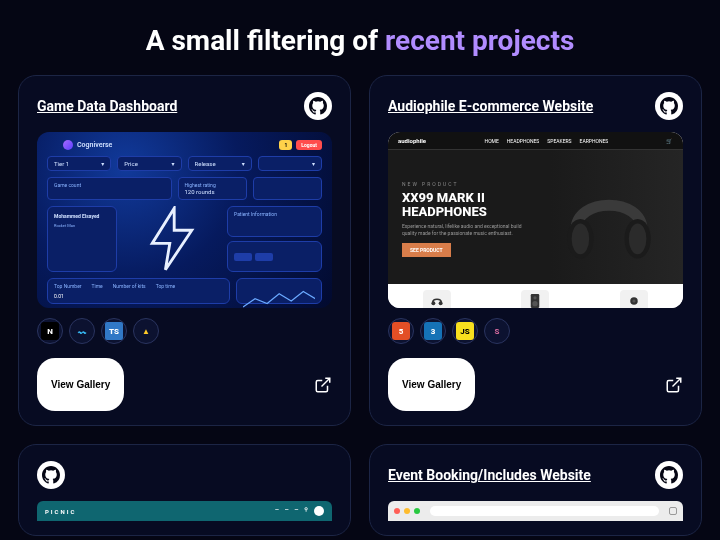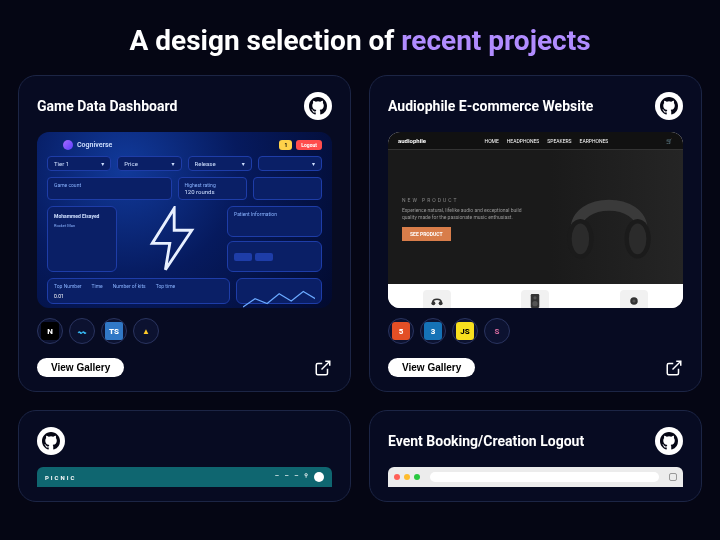--- a/index.html
+++ b/index.html
@@ -29,20 +29,21 @@
     border: 1px solid #1c2545;
     border-radius: 18px;
     padding: 16px 18px 14px;
     position: relative;
   }
   .card-head {
     display: flex;
     justify-content: space-between;
     align-items: center;
     margin-bottom: 12px;
+    text-decoration: underline;
   }
   .card-title {
     font-size: 14px;
     font-weight: 700;
   }
   .gh-circle {
     width: 28px; height: 28px;
     border-radius: 50%;
     background: #fff;
     display: flex; align-items: center; justify-content: center;
@@ -119,36 +120,36 @@
     background: #0c1230;
     display:flex;align-items:center;justify-content:center;
     font-size:10px;font-weight:700;
   }
   .card-foot {
     display:flex;justify-content:space-between;align-items:center;
   }
   .gallery-btn {
     background:#fff;color:#000;
     border:none;border-radius:18px;
-    padding:4px 14px;font-size:10px;font-weight:700;
+    padding:21px 14px;font-size:10px;font-weight:700;
     cursor:pointer;
   }
   .ext-icon{width:18px;height:18px;color:#fff;}
   
   .picnic-bar{margin-top:8px;height:20px;background:#0f6670;border-radius:6px 6px 0 0;padding:4px 8px;display:flex;justify-content:space-between;align-items:center;font-size:6px;color:#fff;letter-spacing:2px;font-weight:700;}
   
   .browser-bar{margin-top:8px;height:20px;background:#ececec;border-radius:6px 6px 0 0;display:flex;align-items:center;padding:0 6px;gap:4px;}
   .bdot{width:6px;height:6px;border-radius:50%;}
   .addr{flex:1;height:10px;background:#fff;border-radius:5px;margin:0 6px;}
 </style>
 </head>
 <body>
 
 <h1 class="headline">
-  <span>A design selection of </span><span class="accent">recent projects</span>
+  <span>A small filtering of </span><span class="accent">recent projects</span>
 </h1>
 
 <div class="grid">
 
   <div class="card">
     <div class="card-head">
       <div class="card-title">Game Data Dashboard</div>
       <a class="gh-circle">
         <svg viewBox="0 0 16 16" fill="#050614">
             <path d="M8 0C3.58 0 0 3.58 0 8c0 3.54 2.29 6.53 5.47 7.59.4.07.55-.17.55-.38 0-.19-.01-.82-.01-1.49-2.01.37-2.53-.49-2.69-.94-.09-.23-.48-.94-.82-1.13-.28-.15-.68-.52-.01-.53.63-.01 1.08.58 1.23.82.72 1.21 1.87.87 2.33.66.07-.52.28-.87.51-1.07-1.78-.2-3.64-.89-3.64-3.95 0-.87.31-1.59.82-2.15-.08-.2-.36-1.02.08-2.12 0 0 .67-.21 2.2.82a7.5 7.5 0 0 1 4 0c1.53-1.04 2.2-.82 2.2-.82.44 1.1.16 1.92.08 2.12.51.56.82 1.27.82 2.15 0 3.07-1.87 3.75-3.65 3.95.29.25.54.73.54 1.48 0 1.07-.01 1.93-.01 2.2 0 .21.15.46.55.38A8.01 8.01 0 0 0 16 8c0-4.42-3.58-8-8-8z"></path>
@@ -278,20 +279,21 @@
             <span>HOME</span>
             <span>HEADPHONES</span>
             <span>SPEAKERS</span>
             <span>EARPHONES</span>
           </div>
           <span>🛒</span>
         </div>
         <div class="aud-hero">
           <div class="aud-hero-txt">
             <div class="aud-tag">NEW PRODUCT</div>
+            <div class="aud-h1"><span>XX99 MARK II</span><br><span>HEADPHONES</span></div>
             <div class="aud-p">Experience natural, lifelike audio and exceptional build quality made for the passionate music enthusiast.</div>
             <div class="aud-btn">SEE PRODUCT</div>
           </div>
           <div class="aud-hp">
             <svg width="110" height="110" viewBox="0 0 100 100">
               <path d="M20 60 C20 30 80 30 80 60" fill="none" stroke="#3a3a3a" stroke-width="10" stroke-linecap="round"></path>
               <ellipse cx="24" cy="68" rx="12" ry="18" fill="#1b1b1b"></ellipse>
               <ellipse cx="24" cy="68" rx="8" ry="14" fill="#2b2b2b"></ellipse>
               <ellipse cx="76" cy="68" rx="12" ry="18" fill="#1b1b1b"></ellipse>
               <ellipse cx="76" cy="68" rx="8" ry="14" fill="#2b2b2b"></ellipse>
@@ -368,21 +370,21 @@
           <span>—</span>
           <span>—</span>
           <span>⚲</span>
           <span style="width:10px;height:10px;background:#fff;border-radius:50%"></span>
       </span>
     </div>
   </div>
 
   <div class="card row2">
     <div class="card-head">
-      <div class="card-title">Event Booking/Creation Logout</div>
+      <div class="card-title">Event Booking/Includes Website</div>
       <a class="gh-circle">
         <svg viewBox="0 0 16 16" fill="#050614">
             <path d="M8 0C3.58 0 0 3.58 0 8c0 3.54 2.29 6.53 5.47 7.59.4.07.55-.17.55-.38 0-.19-.01-.82-.01-1.49-2.01.37-2.53-.49-2.69-.94-.09-.23-.48-.94-.82-1.13-.28-.15-.68-.52-.01-.53.63-.01 1.08.58 1.23.82.72 1.21 1.87.87 2.33.66.07-.52.28-.87.51-1.07-1.78-.2-3.64-.89-3.64-3.95 0-.87.31-1.59.82-2.15-.08-.2-.36-1.02.08-2.12 0 0 .67-.21 2.2.82a7.5 7.5 0 0 1 4 0c1.53-1.04 2.2-.82 2.2-.82.44 1.1.16 1.92.08 2.12.51.56.82 1.27.82 2.15 0 3.07-1.87 3.75-3.65 3.95.29.25.54.73.54 1.48 0 1.07-.01 1.93-.01 2.2 0 .21.15.46.55.38A8.01 8.01 0 0 0 16 8c0-4.42-3.58-8-8-8z"></path>
           </svg>
       </a>
     </div>
     <div class="browser-bar">
       <div class="bdot" style="background:#ff5f57"></div>
       <div class="bdot" style="background:#febc2e"></div>
       <div class="bdot" style="background:#28c840"></div>

